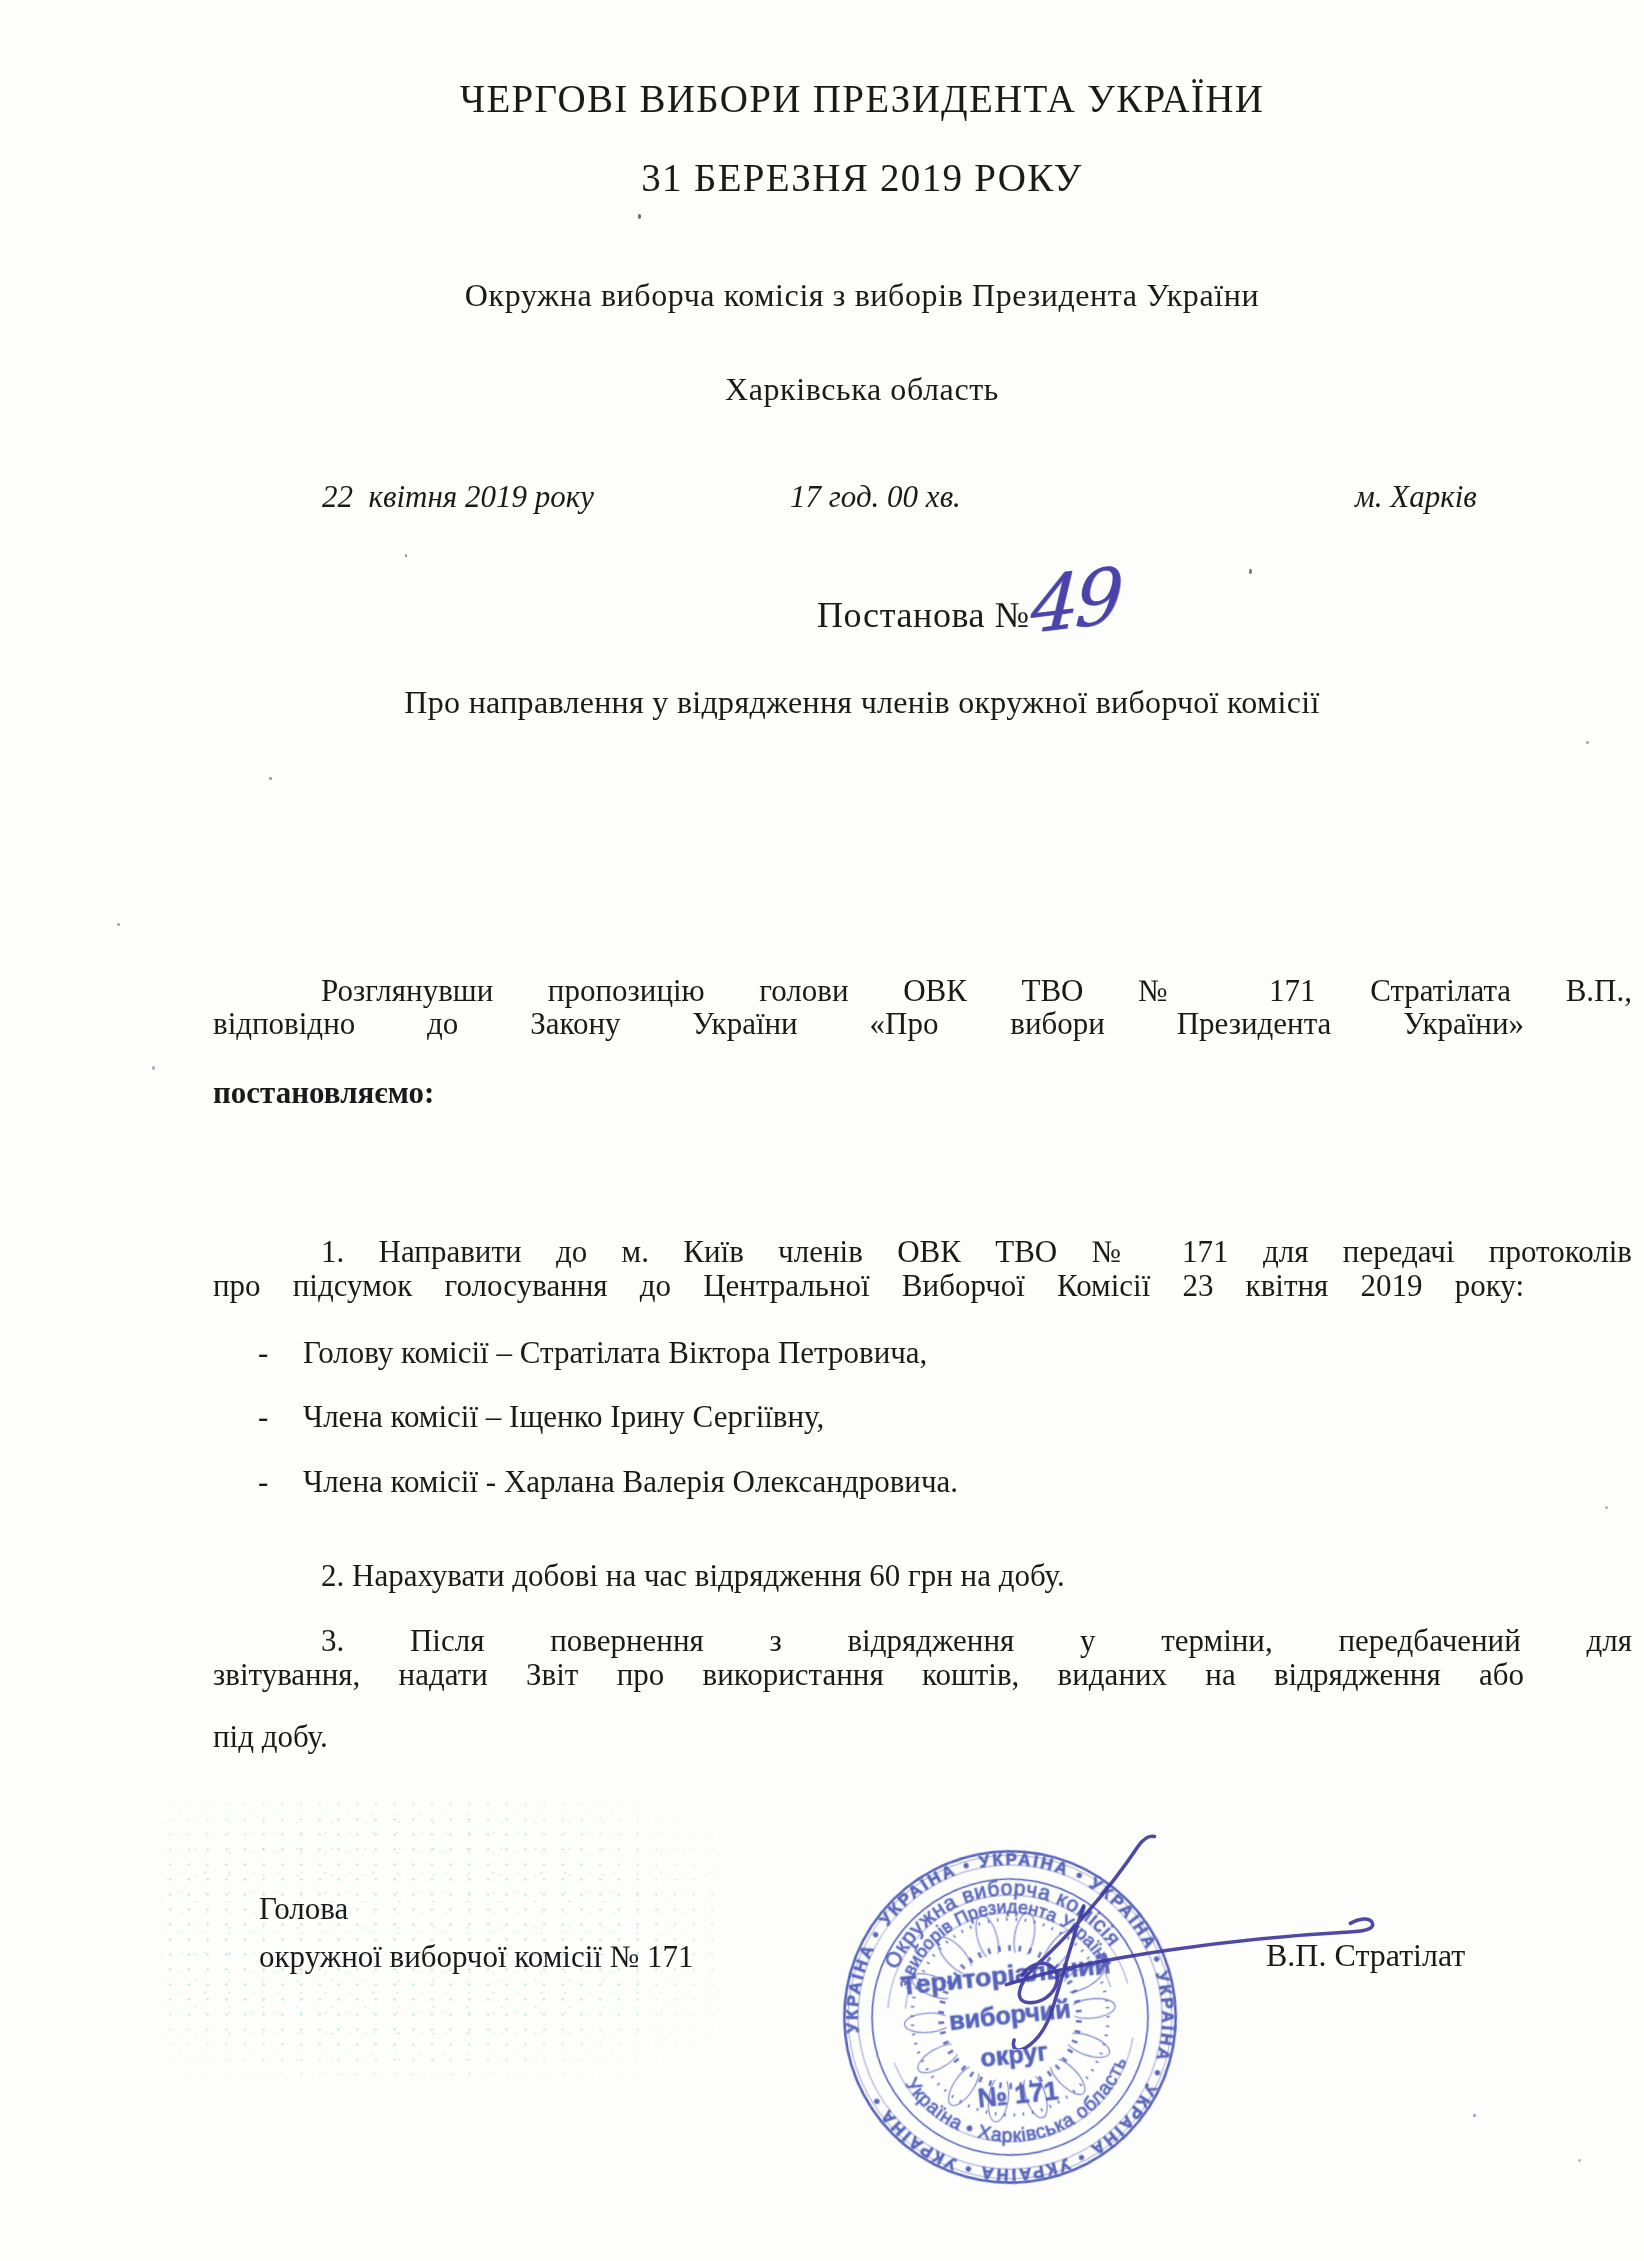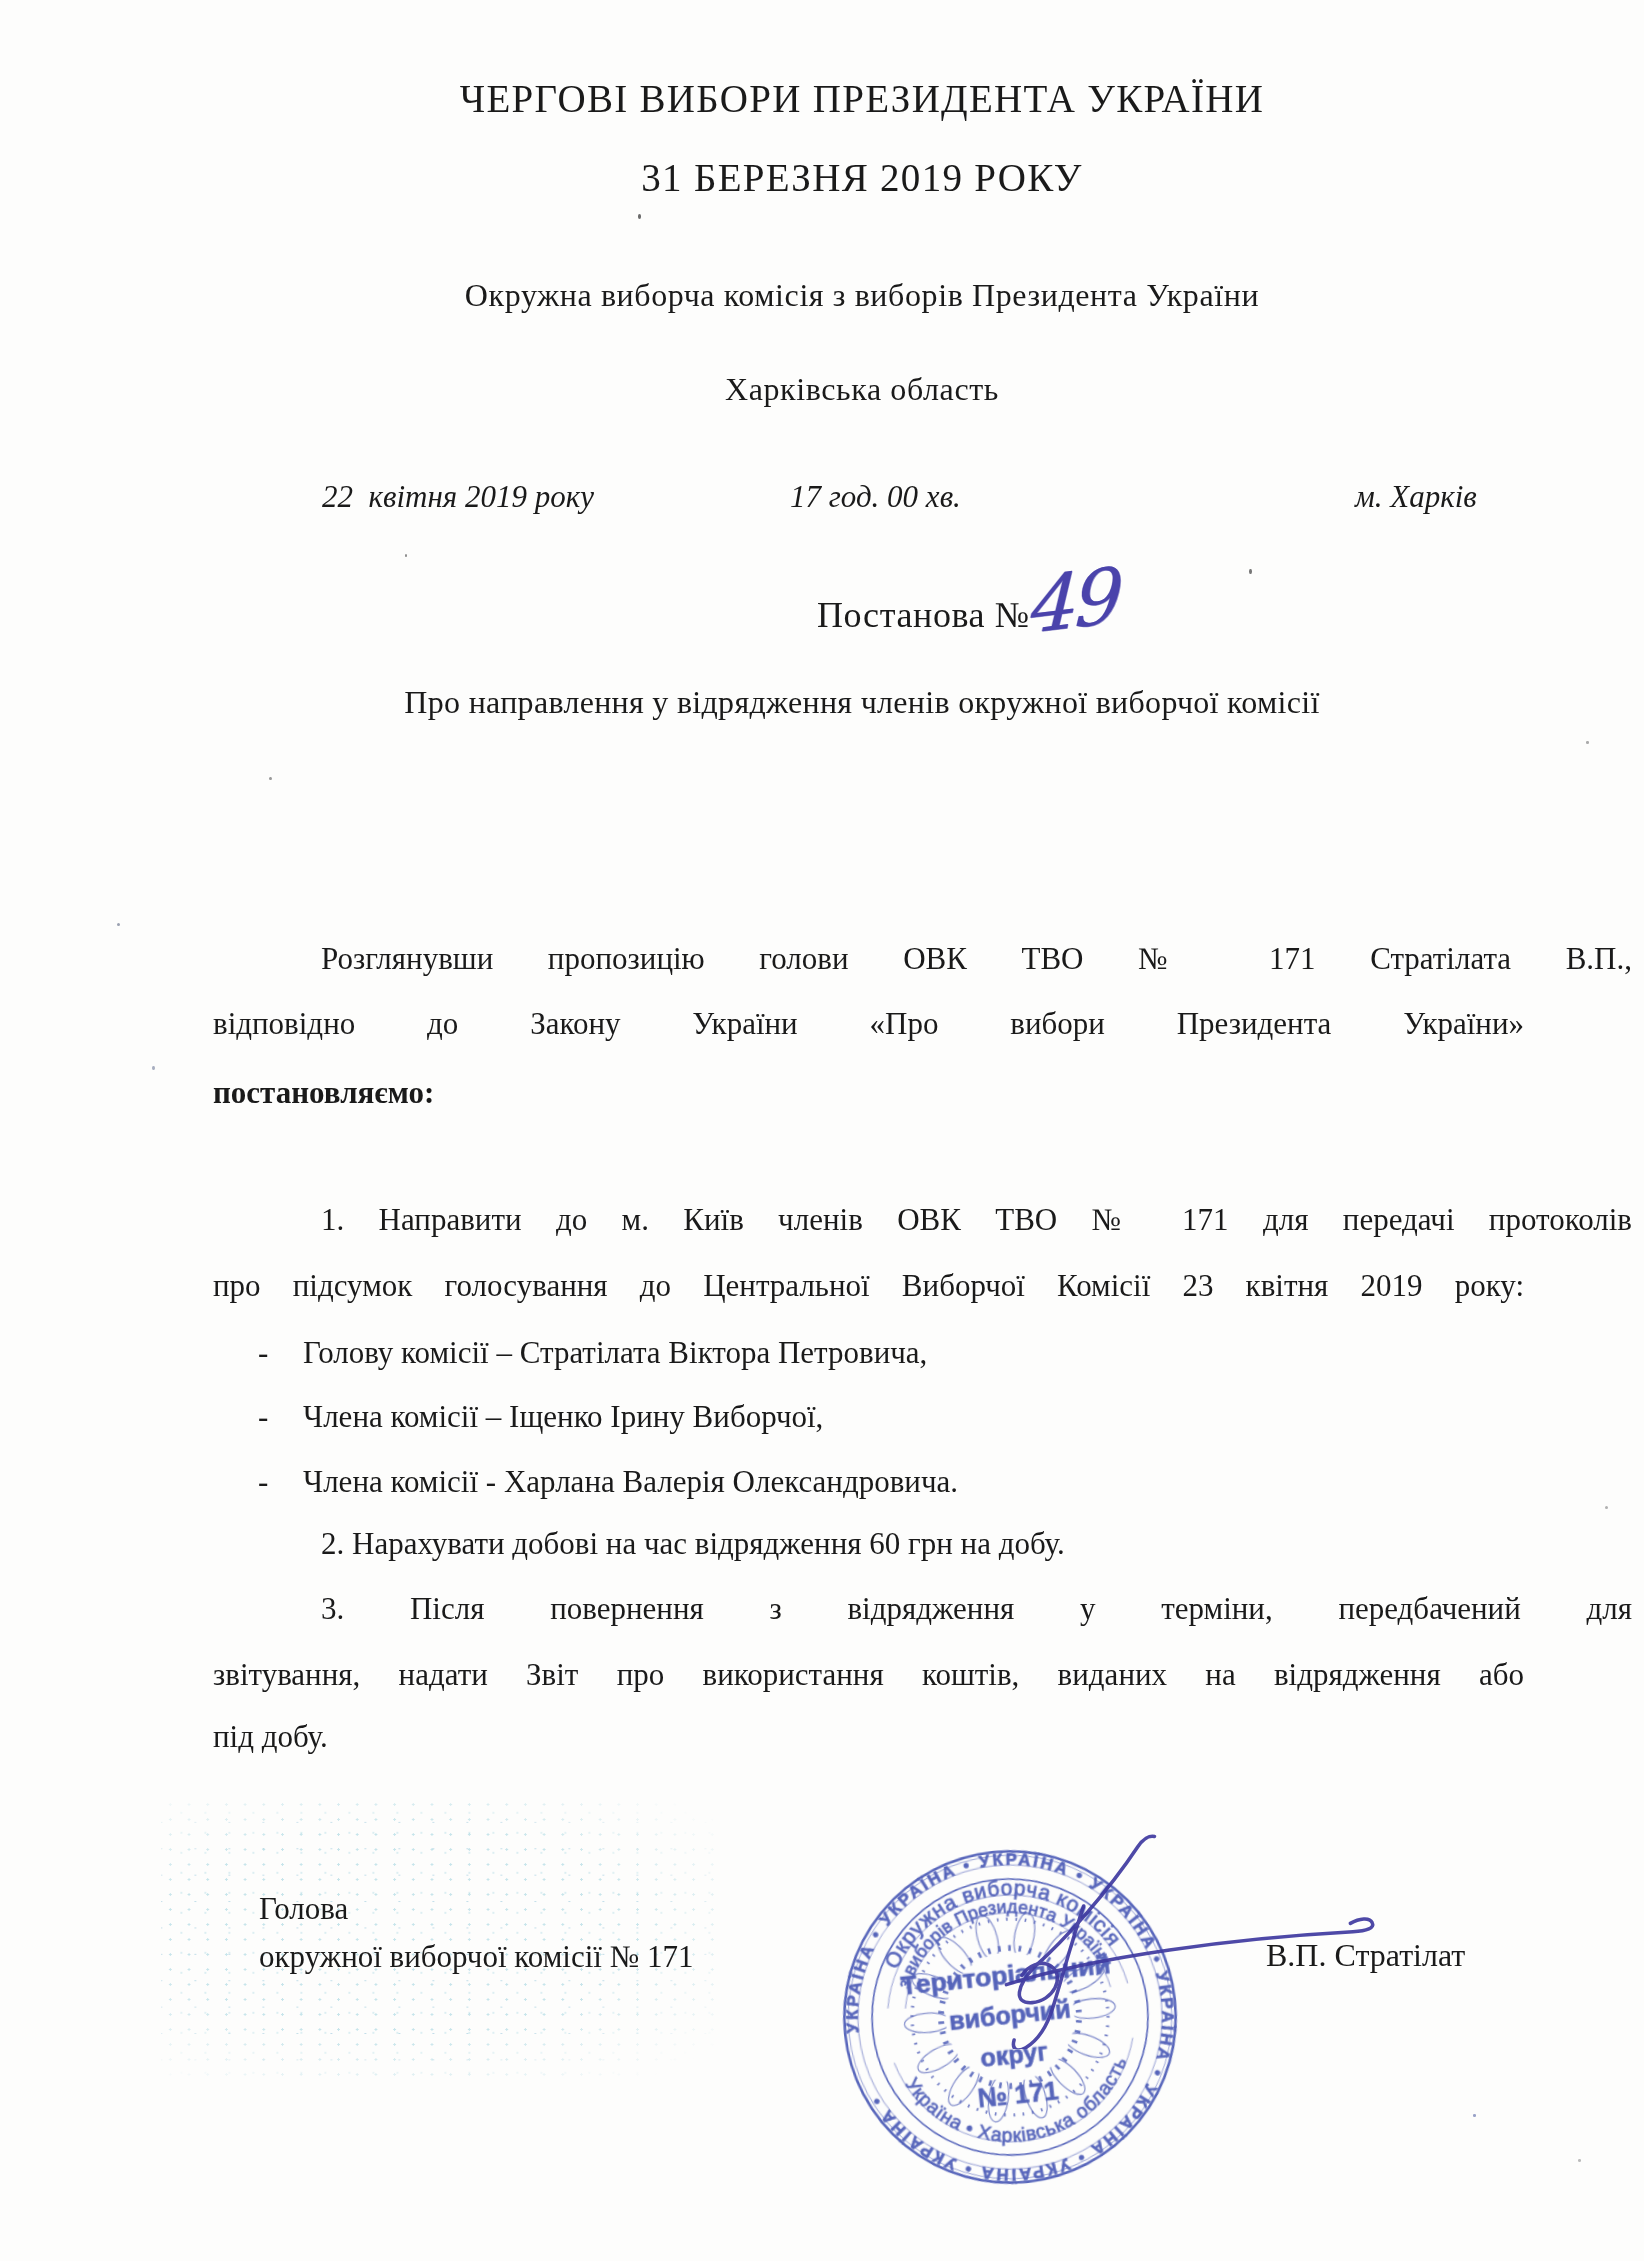--- a/index.html
+++ b/index.html
@@ -19,21 +19,21 @@
   .post-label{font-size:36px;letter-spacing:0.6px;white-space:nowrap;}
   .subject{font-size:32px;letter-spacing:0.3px;white-space:nowrap;}
   .bodyline{
     left:213px;width:1311px;
     font-size:31px;
     text-align:justify;text-align-last:justify;
     white-space:nowrap; 
   }
   .bodyline.justified{white-space:normal;}
   .leftline{left:213px;width:1311px;font-size:31px;text-align:left;}
-  .indent{padding-left:108px;}
+  .indent{padding-left:108px;margin-top:32px;}
   .bullet-row{left:213px;width:1311px;font-size:31px;}
   .bullet-dash{position:absolute;left:45px;top:0;}
   .bullet-text{position:absolute;left:90px;top:0;white-space:nowrap;}
   .sig{font-size:31px;white-space:nowrap;margin-left:28px;}
   .handnum{
     font-family:"DejaVu Serif",serif;
     font-style:italic;
     font-size:76px;
     color:#4a43ab;
     transform:rotate(-7deg) skewX(-10deg);
@@ -86,21 +86,21 @@
 
   <div class="abs bodyline justified indent" style="top:1202px">1. Направити до м. Київ членів ОВК ТВО № 171 для передачі протоколів</div>
   <div class="abs bodyline justified" style="top:1268px">про підсумок голосування до Центральної Виборчої Комісії 23 квітня 2019 року:</div>
 
   <div class="abs bullet-row" style="top:1335px">
     <span class="bullet-dash">-</span>
     <span class="bullet-text">Голову комісії – Стратілата Віктора Петровича,</span>
   </div>
   <div class="abs bullet-row" style="top:1399px">
     <span class="bullet-dash">-</span>
-    <span class="bullet-text">Члена комісії – Іщенко Ірину Виборчої,</span>
+    <span class="bullet-text">Члена комісії – Іщенко Ірину Сергіївну,</span>
   </div>
   <div class="abs bullet-row" style="top:1464px">
     <span class="bullet-dash">-</span>
     <span class="bullet-text">Члена комісії - Харлана Валерія Олександровича.</span>
   </div>
 
   <div class="abs leftline indent" style="top:1526px">2. Нарахувати добові на час відрядження 60 грн на добу.</div>
 
   <div class="abs bodyline justified indent" style="top:1591px">3. Після повернення з відрядження у терміни, передбачений для</div>
   <div class="abs bodyline justified" style="top:1657px">звітування, надати Звіт про використання коштів, виданих на відрядження або</div>

